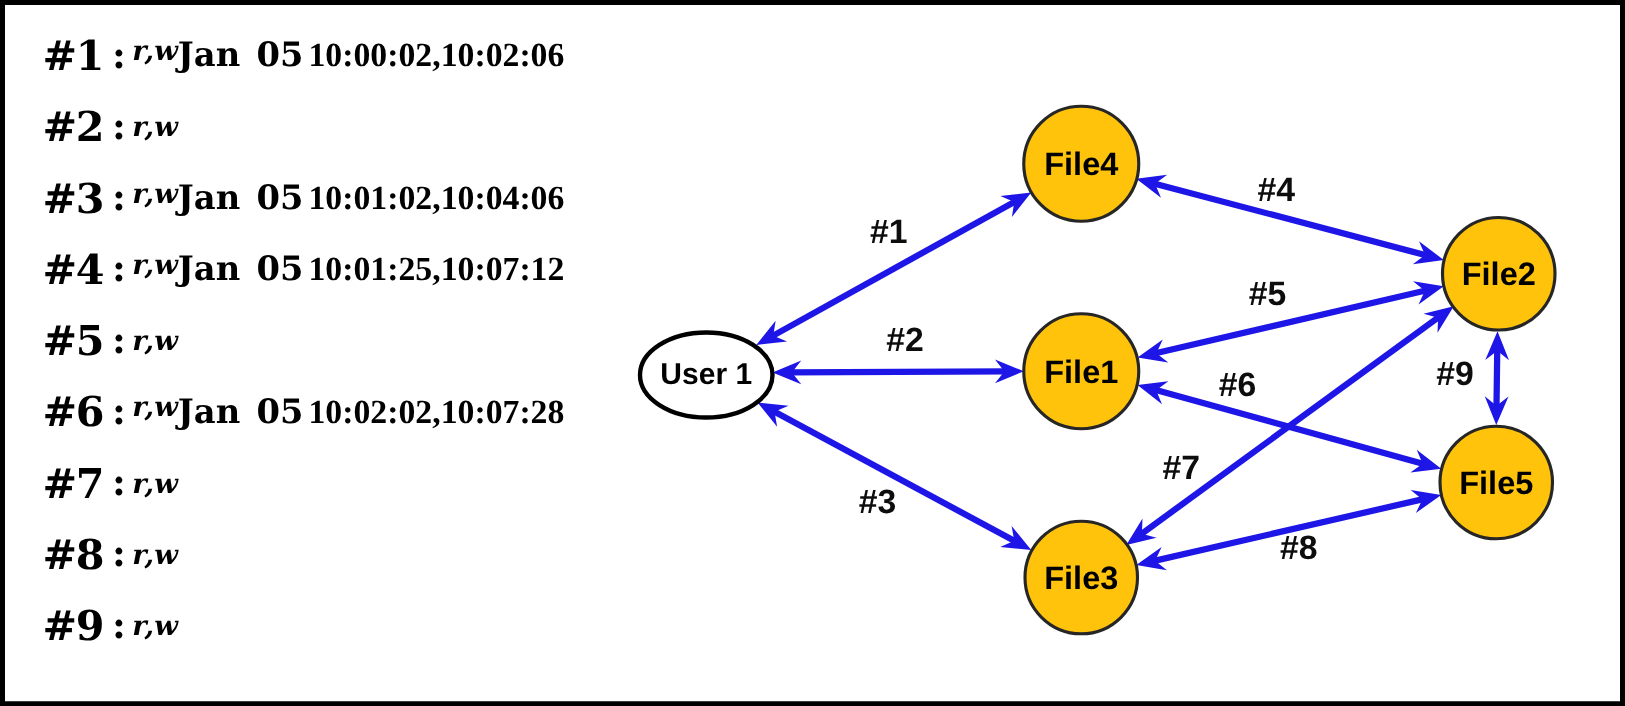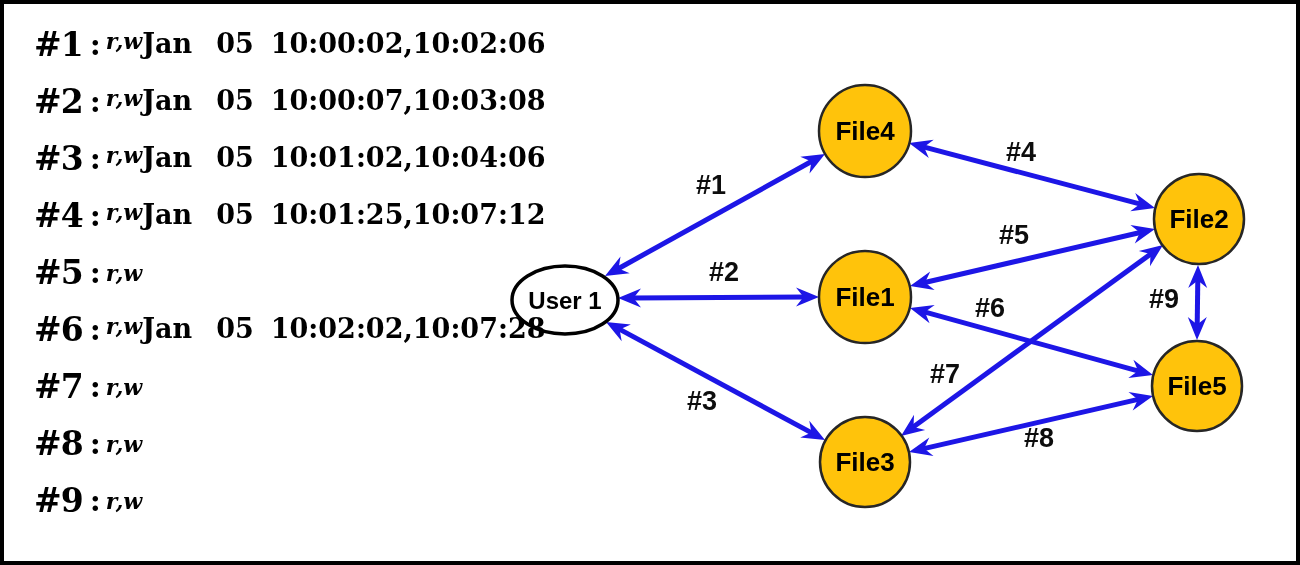--- a/index.html
+++ b/index.html
@@ -14,22 +14,22 @@
   }
   #graph { position:absolute; left:0; top:0; }
   .legend { position:absolute; left:30px; top:12px; z-index:2; }
   .entry { display:flex; align-items:center; height:57px; color:#000; }
   .eid   { font-weight:700; font-size:33px; letter-spacing:-1px; }
   .ecolon{ font-weight:700; font-size:30px; margin:0 5px 0 7px; }
   .estack{ display:flex; flex-direction:row; justify-content:center; }
   .eops  { font-style:italic; font-weight:700; font-size:22px; line-height:1; }
   .eline { font-weight:700; font-size:27px; line-height:1.05; white-space:nowrap; }
   .emonth{ }
-  .eday  { margin-left:24px; }
-  .etimes{ margin-left:17px; }
+  .eday  { margin-left:13px; }
+  .etimes{ margin-left:4px;font-family:Liberation Serif, serif; }
   .gtext { font-family:"Liberation Sans", sans-serif; font-weight:700; }
 </style>
 </head>
 <body>
 
 <div class="frame">
   <svg id="graph" width="1300" height="565" viewBox="0 0 1300 565" xmlns="http://www.w3.org/2000/svg">
       <g>
         <line x1="612.3689163799761" y1="265.6954190983769" x2="809.6310836200239" y2="156.30458090162313" stroke="#1d16e6" stroke-width="5"></line>
         <polygon points="821.0,150.0 805.5,169.5 807.4,157.5 796.3,152.8" fill="#1d16e6"></polygon>
@@ -116,21 +116,20 @@
         <span class="estack">
           <span class="eops">r,w</span>
           <span class="eline"><span class="emonth">Jan</span><span class="eday">05</span><span class="etimes">10:00:02,10:02:06</span></span>
         </span>
       </div>
       <div class="entry">
         <span class="eid">#2</span>
         <span class="ecolon">:</span>
         <span class="estack">
           <span class="eops">r,w</span>
-          <span class="eline"><span class="emonth">Jan</span><span class="eday">05</span><span class="etimes">10:00:07,10:03:08</span></span>
         </span>
       </div>
       <div class="entry">
         <span class="eid">#3</span>
         <span class="ecolon">:</span>
         <span class="estack">
           <span class="eops">r,w</span>
           <span class="eline"><span class="emonth">Jan</span><span class="eday">05</span><span class="etimes">10:01:02,10:04:06</span></span>
         </span>
       </div>

